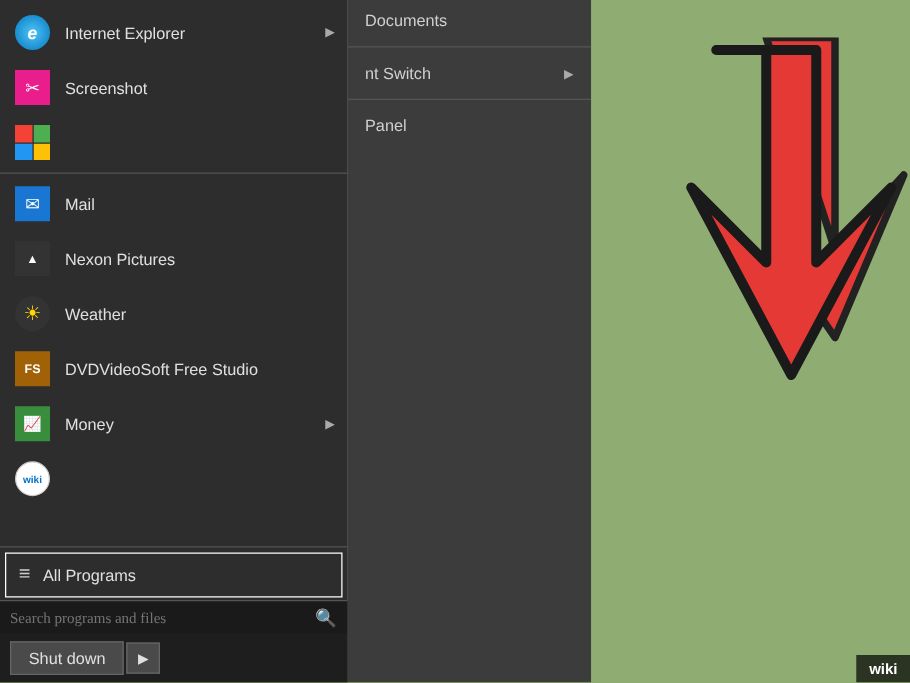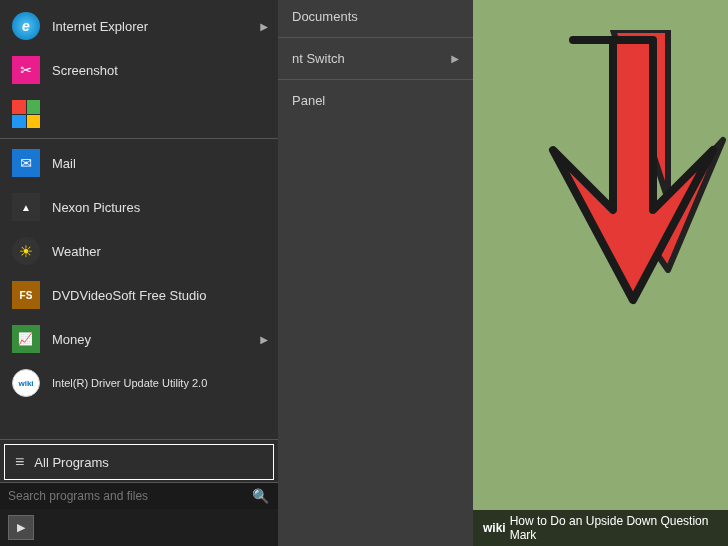--- a/index.html
+++ b/index.html
@@ -377,40 +377,40 @@
           <div class="money-icon">📈</div>
         </div>
         <span>Money</span>
         <span class="arrow">▶</span>
       </div>
 
       <div class="app-item">
         <div class="app-icon">
           <div class="intel-icon">wiki</div>
         </div>
-        <span style="font-size:11px;">Intel(R) Driver Update Utility 2.0</span>
       </div>
 
     </div>
 
     <div class="divider"></div>
 
     <div class="all-programs-section">
       <span class="menu-icon">≡</span>
       <span>All Programs</span>
     </div>
 
     <div style="display:flex; align-items:center; background:#1a1a1a; border-top:1px solid #555; padding:5px 8px;">
       <div class="search-bar" style="flex:1; background:transparent; border:none; padding:0;">
-        <input type="text" style="width: 100%; background: transparent; border: none; outline: none; color: #f97316; font-size: 12px;" placeholder="Search programs and files">
+        <input type="text" style="width: 100%; background: transparent; border: none; outline: none; color: #f97316; font-size: 12px; font-family: Liberation Serif, serif;" placeholder="Search programs and files">
         <span class="search-icon">🔍</span>
       </div>
     </div>
 
     <div style="display:flex; align-items:center; background:#1e1e1e; padding:6px 8px; gap:2px;">
+      <button class="shutdown-btn" style="background:#4a4a4a; border:1px solid #666; color:#e0e0e0; padding:5px 14px; font-size:13px; cursor:pointer;">Shut down</button>
       <button class="shutdown-arrow" style="background:#4a4a4a; border:1px solid #666; color:#e0e0e0; padding:5px 8px; font-size:11px; cursor:pointer;">▶</button>
     </div>
   </div>
 
   <div class="right-panel">
     <div class="right-panel-item">
       <span>Documents</span>
     </div>
     <div class="right-panel-divider"></div>
     <div class="right-panel-item">
@@ -431,16 +431,15 @@
         <polygon points="90,0 145,0 145,170 200,110 145,240 90,160 145,200 145,170" fill="#e53935" stroke="#222" stroke-width="6" stroke-linejoin="round"></polygon>
 
         <g>
           <polygon points="50,10 130,10 130,180 190,120 110,270 30,120 90,180 90,10" fill="#e53935" stroke="#1a1a1a" stroke-width="8" stroke-linejoin="round"></polygon>
         </g>
       </svg>
     </div>
 
     <div class="wiki-bar">
       <span class="wiki-logo">wiki</span>
-      <span>How to Do an Upside Down Question Mark</span>
     </div>
   </div>
 </div>
 
 </body></html>

